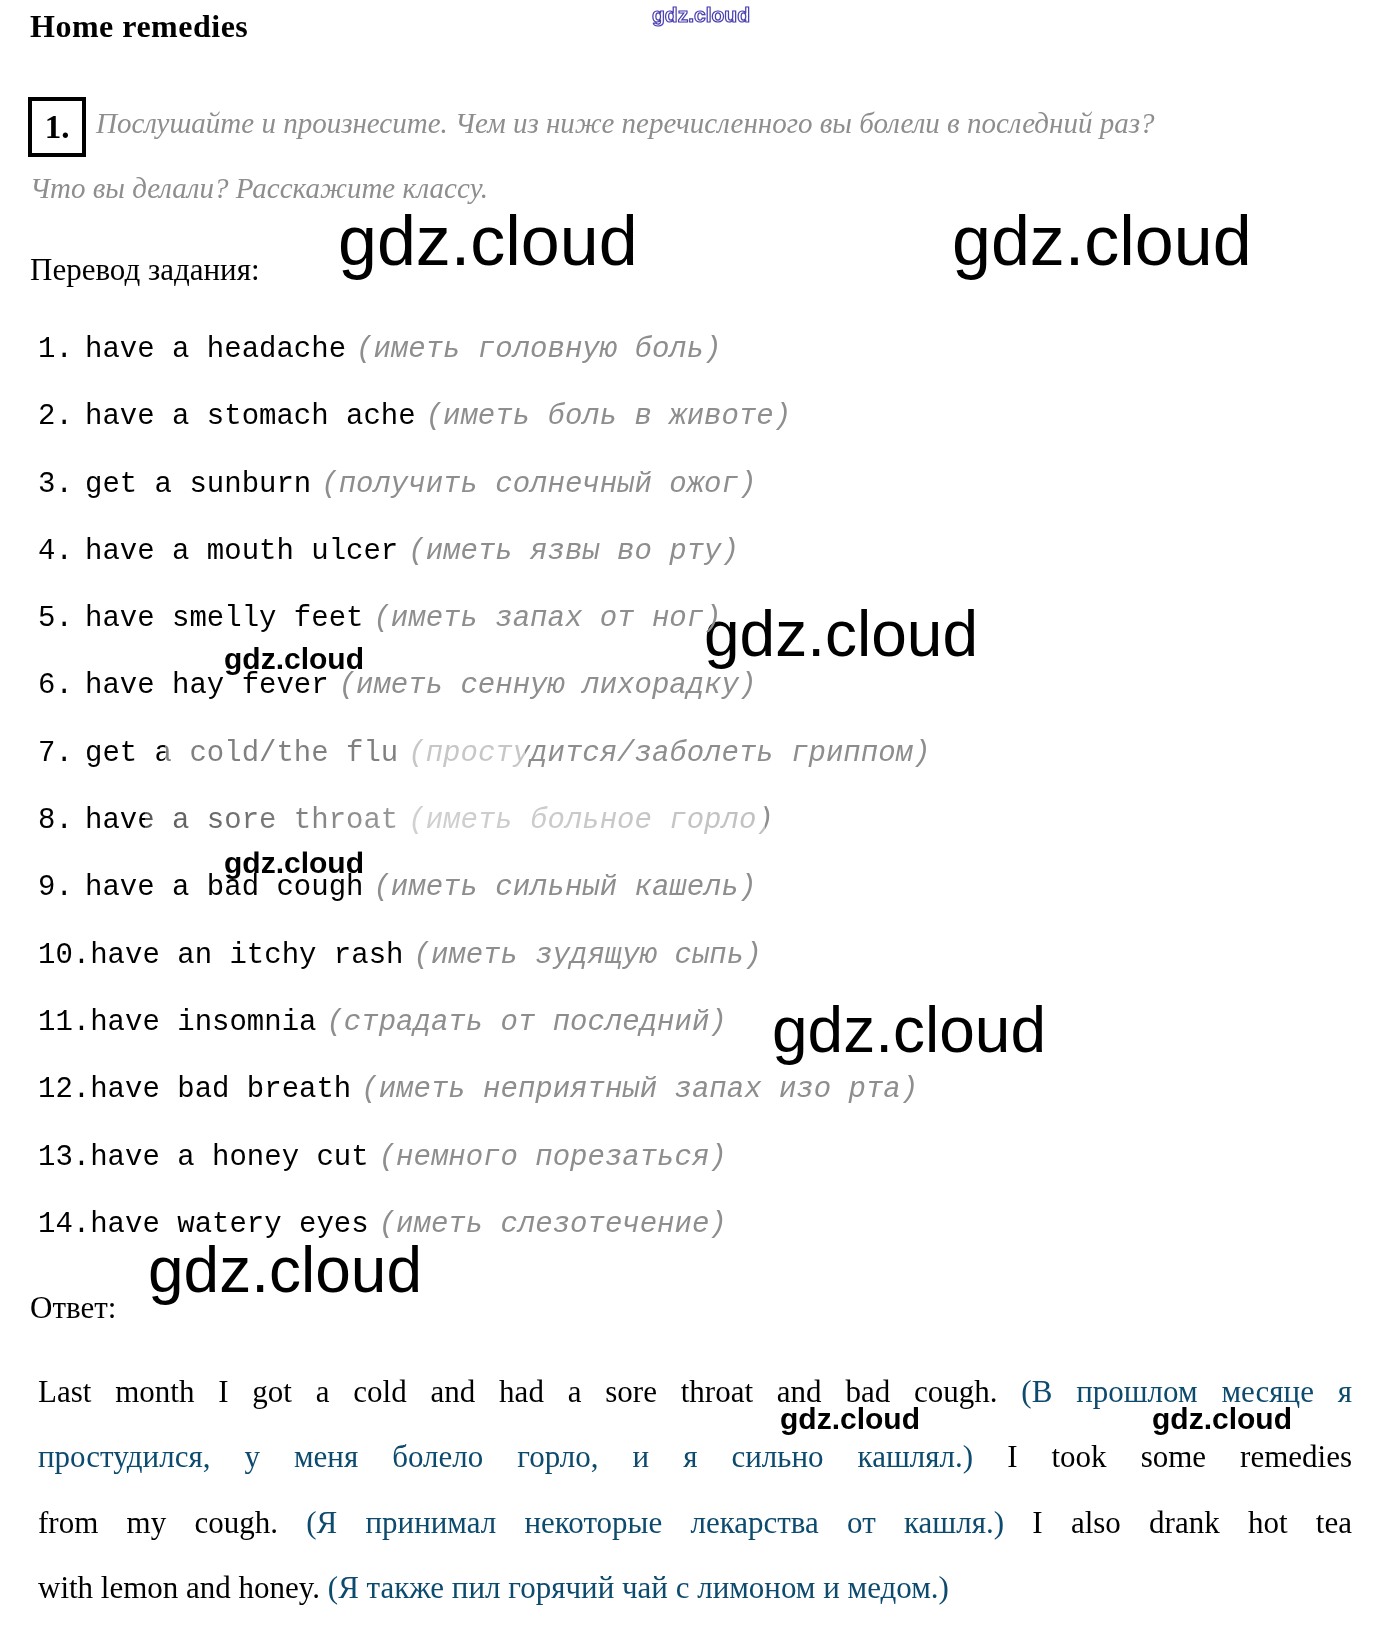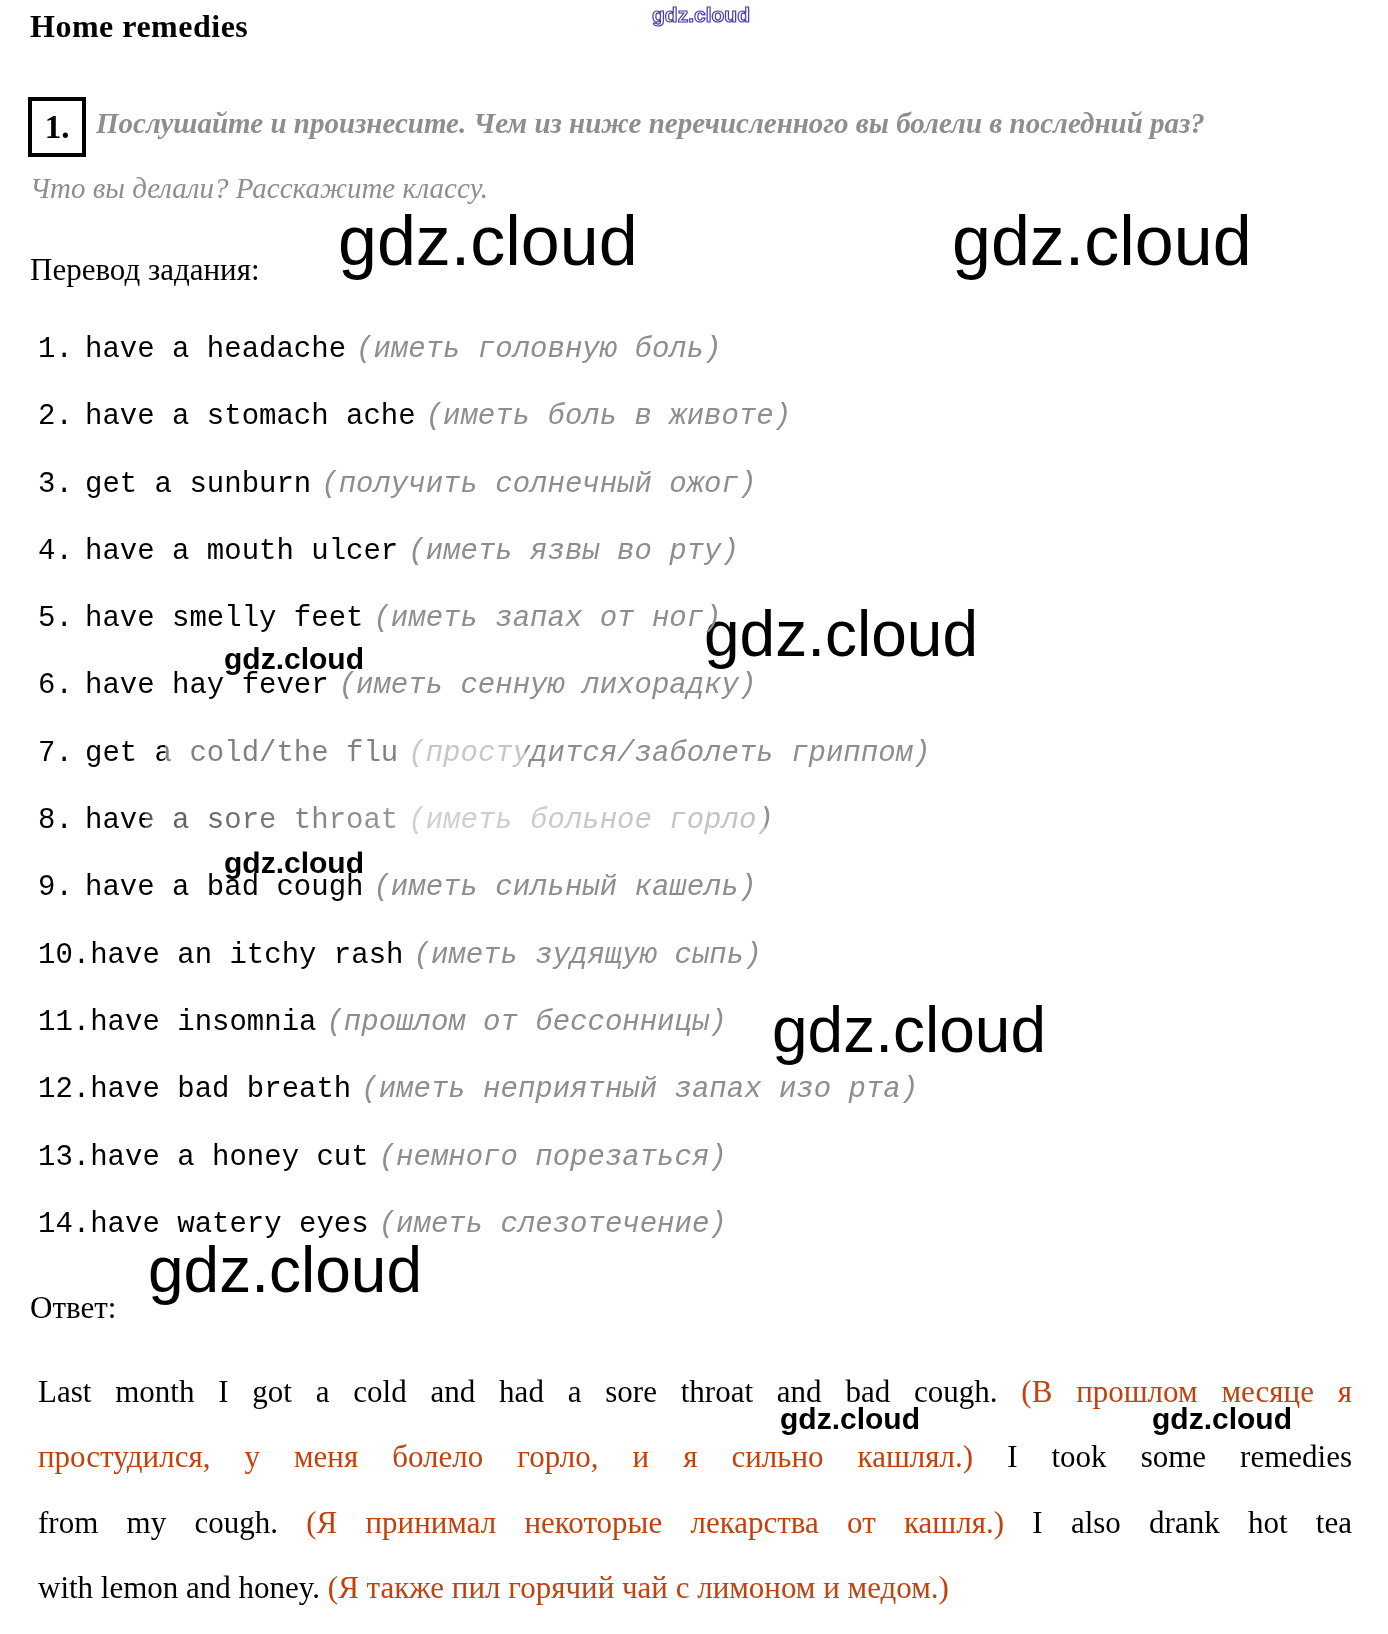--- a/index.html
+++ b/index.html
@@ -8,35 +8,35 @@
     font-family:"Liberation Serif","DejaVu Serif",serif;color:#000;
     overflow:hidden;
   }
   .abs{position:absolute;}
   .page-title{left:30px;top:8px;font-size:32px;font-weight:bold;letter-spacing:.5px;}
   
   .task-box{left:28px;top:97px;width:50px;height:52px;border:4px solid #000;
     display:flex;align-items:center;justify-content:center;}
   .task-box span{font-size:33px;font-weight:bold;}
   .task-line{font-size:29px;font-style:italic;color:#8e8e8e;white-space:nowrap;}
-  .task-line1{left:96px;top:107px;font-weight:bold;}
+  .task-line1{left:96px;top:107px;}
   .task-line2{left:30px;top:172px;}
   .section-heading{font-size:31px;font-weight:normal;}
   .perevod{left:30px;top:252px;}
   .otvet{left:30px;top:1290px;}
   
   .vocab{left:38px;top:333px;width:1320px;font-family:Liberation Mono, monospace;}
   .vocab-item{height:67.3px;font-size:29px;white-space:nowrap;}
   .vocab-item .num{display:inline-block;min-width:47px;}
   .ru{font-style:italic;color:#8e8e8e;margin-left:10px;}
   
   .answer{left:38px;top:1374px;width:1314px;}
   .answer-line{height:65.3px;font-size:31px;}
   .just{text-align:justify;text-align-last:justify;}
-  .answer .ru-seg{color:#c2410c;}
+  .answer .ru-seg{color:#0c4a6e;}
   .answer .en-seg{color:#000000;}
   
   .wm{font-family:"Liberation Sans","DejaVu Sans",sans-serif;line-height:1;
     white-space:nowrap;pointer-events:none;}
   .wm-outline{left:652px;top:4px;font-size:21px;font-weight:bold;
     color:#ffffff;-webkit-text-stroke:1.2px #4a3fb0;text-shadow:0 0 1px #4a3fb0;}
   .wm-big{font-weight:500;color:#000;}
   .wm-big-1{left:338px;top:206px;font-size:70px;}
   .wm-big-2{left:952px;top:206px;font-size:70px;}
   .wm-big-3{left:704px;top:602px;font-size:64px;}
@@ -81,21 +81,21 @@
   <div class="vocab-item"><span class="num">1.</span><span class="en">have a headache</span><span class="ru">(иметь головную боль)</span></div>
   <div class="vocab-item"><span class="num">2.</span><span class="en">have a stomach ache</span><span class="ru">(иметь боль в животе)</span></div>
   <div class="vocab-item"><span class="num">3.</span><span class="en">get a sunburn</span><span class="ru">(получить солнечный ожог)</span></div>
   <div class="vocab-item"><span class="num">4.</span><span class="en">have a mouth ulcer</span><span class="ru">(иметь язвы во рту)</span></div>
   <div class="vocab-item"><span class="num">5.</span><span class="en">have smelly feet</span><span class="ru">(иметь запах от ног)</span></div>
   <div class="vocab-item"><span class="num">6.</span><span class="en">have hay fever</span><span class="ru">(иметь сенную лихорадку)</span></div>
   <div class="vocab-item"><span class="num">7.</span><span class="en">get a cold/the flu</span><span class="ru">(простудится/заболеть гриппом)</span></div>
   <div class="vocab-item"><span class="num">8.</span><span class="en">have a sore throat</span><span class="ru">(иметь больное горло)</span></div>
   <div class="vocab-item"><span class="num">9.</span><span class="en">have a bad cough</span><span class="ru">(иметь сильный кашель)</span></div>
   <div class="vocab-item"><span class="num">10.</span><span class="en">have an itchy rash</span><span class="ru">(иметь зудящую сыпь)</span></div>
-  <div class="vocab-item"><span class="num">11.</span><span class="en">have insomnia</span><span class="ru">(прошлом от бессонницы)</span></div>
+  <div class="vocab-item"><span class="num">11.</span><span class="en">have insomnia</span><span class="ru">(страдать от последний)</span></div>
   <div class="vocab-item"><span class="num">12.</span><span class="en">have bad breath</span><span class="ru">(иметь неприятный запах изо рта)</span></div>
   <div class="vocab-item"><span class="num">13.</span><span class="en">have a honey cut</span><span class="ru">(немного порезаться)</span></div>
   <div class="vocab-item"><span class="num">14.</span><span class="en">have watery eyes</span><span class="ru">(иметь слезотечение)</span></div>
 </div>
 
 <div class="abs fade fade-1"></div>
 <div class="abs fade fade-2"></div>
 
 <div class="abs section-heading otvet">Ответ:</div>
 

